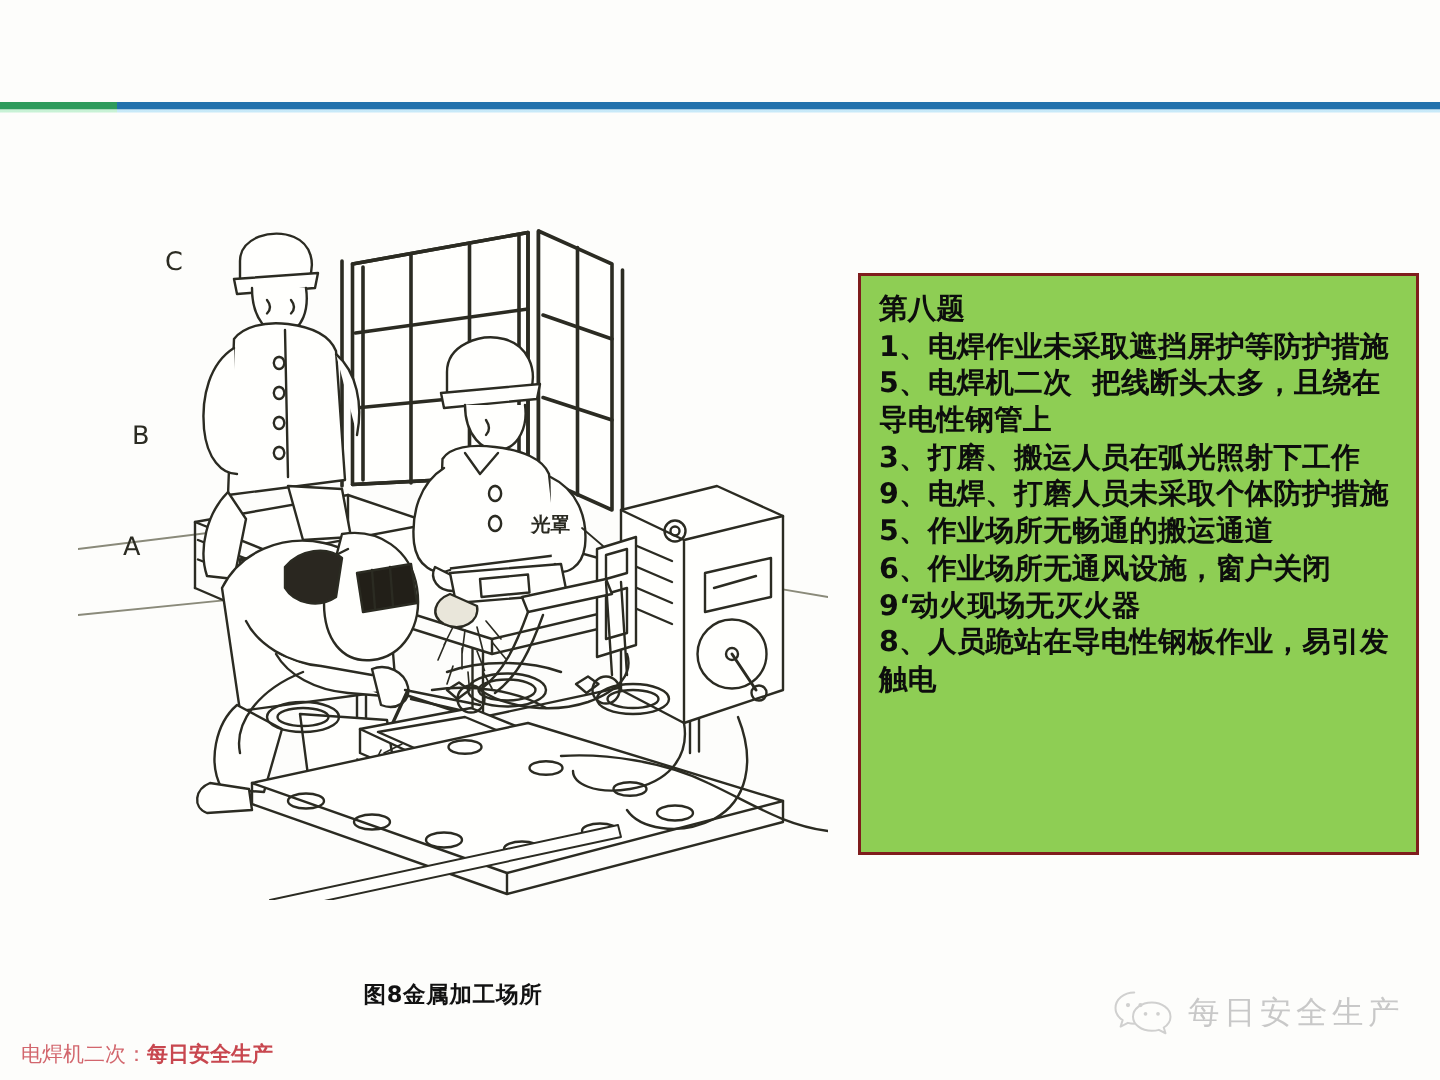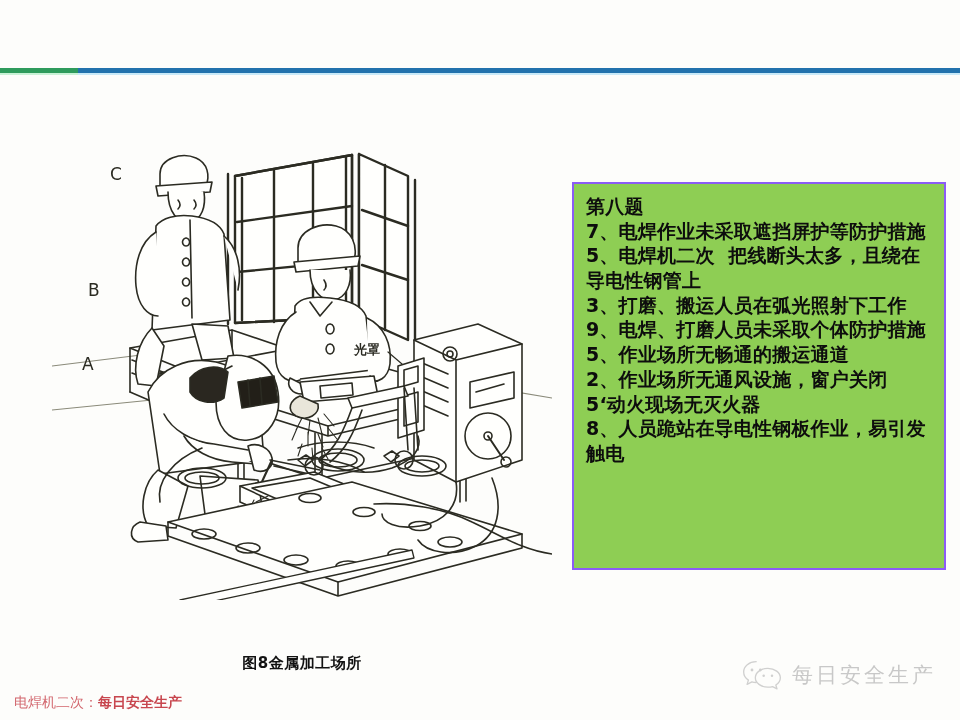--- a/index.html
+++ b/index.html
@@ -79,21 +79,21 @@
   }
 
   
   .findings-panel {
     position: absolute;
     left: 572px;
     top: 182px;
     width: 374px;
     height: 388px;
     background: #8ECE54;
-    border: 2px solid #8b5cf6;
+    border: 2px solid #7f1d1d;
     box-sizing: border-box;
     padding: 10px 8px 8px 12px;
   }
   .findings-line {
     font-family: "DejaVu Sans", "Liberation Sans", sans-serif;
     font-size: 19px;
     font-weight: bold;
     color: #0d0d0d;
     line-height: 1.30;
     letter-spacing: .2px;
@@ -366,27 +366,27 @@
       </g>
 
       <text x="30" y="240" font-family="DejaVu Sans, Liberation Sans, sans-serif" font-size="17" fill="#2b2b22" stroke="none">A</text>
     </svg>
   </div>
 
   <div class="caption">图8金属加工场所</div>
 
   <div class="findings-panel">
     <div class="findings-line heading">第八题</div>
-    <div class="findings-line">7、电焊作业未采取遮挡屏护等防护措施</div>
+    <div class="findings-line">1、电焊作业未采取遮挡屏护等防护措施</div>
     <div class="findings-line">5、电焊机二次  把线断头太多，且绕在导电性钢管上</div>
     <div class="findings-line">3、打磨、搬运人员在弧光照射下工作</div>
     <div class="findings-line">9、电焊、打磨人员未采取个体防护措施</div>
     <div class="findings-line">5、作业场所无畅通的搬运通道</div>
-    <div class="findings-line">2、作业场所无通风设施，窗户关闭</div>
-    <div class="findings-line">5‘动火现场无灭火器</div>
+    <div class="findings-line">6、作业场所无通风设施，窗户关闭</div>
+    <div class="findings-line">9‘动火现场无灭火器</div>
     <div class="findings-line">8、人员跪站在导电性钢板作业，易引发触电</div>
   </div>
 
   <div class="wechat-note">
     <span class="label">电焊机二次：</span><span class="name">每日安全生产</span>
   </div>
 
   <div class="brand-mark">
     <span class="wechat-icon">
       <svg viewBox="0 0 48 40" width="40" height="34" fill="none" stroke="#b5b5b5" stroke-width="1.6" stroke-linecap="round" stroke-linejoin="round">

